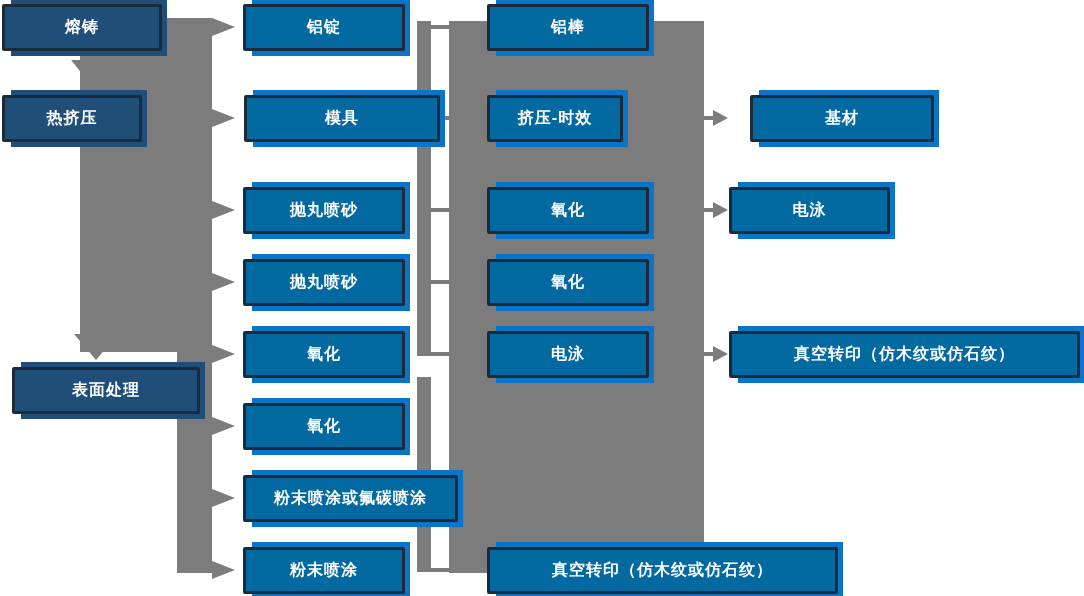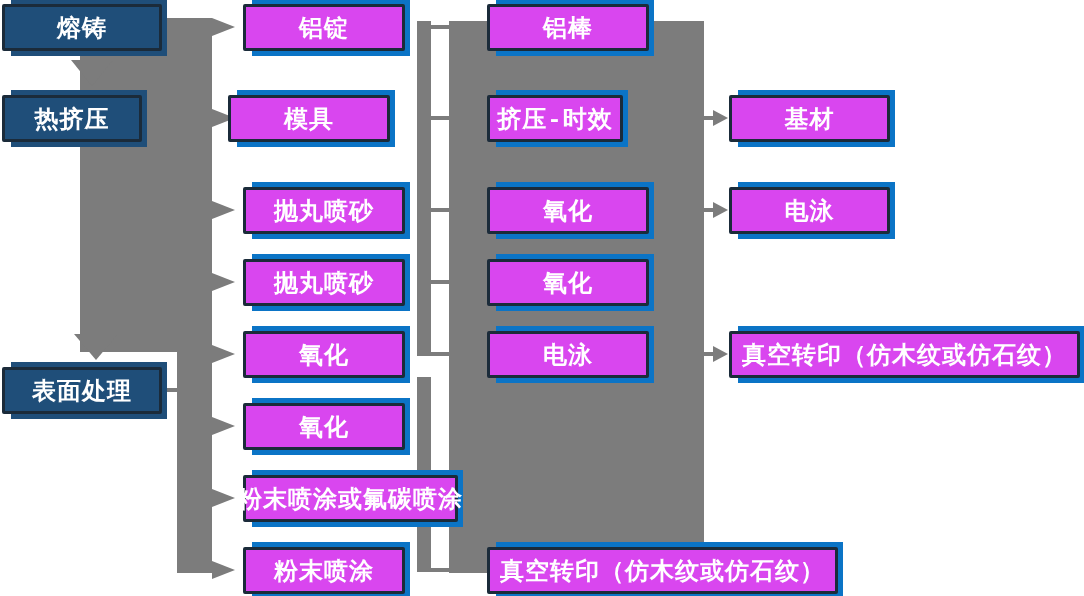--- a/index.html
+++ b/index.html
@@ -9,25 +9,24 @@
   }
   
   .g{position:absolute;background:#7C7C7C;}
   .tri-r{clip-path:polygon(0 0,100% 50%,0 100%);}
   .tri-d{clip-path:polygon(0 0,100% 0,50% 100%);}
   
   .node{
     position:absolute;height:47px;box-sizing:border-box;
     border:3px solid #1B2B3A;border-radius:2px;
     display:flex;align-items:center;justify-content:center;
-    color:#ffffff;font-size:24px;font-weight:bold;letter-spacing:1px;
+    color:#ffffff;font-size:16px;font-weight:bold;letter-spacing:1px;
     white-space:nowrap;
-    font-family:Liberation Mono, monospace;
   }
-  .blue{background:#d946ef;box-shadow:7px -7px 0 -2px #0B74C6,7px 7px 0 -2px #0B74C6;}
+  .blue{background:#0369a1;box-shadow:7px -7px 0 -2px #0B74C6,7px 7px 0 -2px #0B74C6;}
   .dark{background:#1F4E79;box-shadow:7px -7px 0 -2px #1F4E79,7px 7px 0 -2px #1F4E79;}
 </style>
 </head>
 <body>
 
 <div class="canvas">
 
   <div class="g" style="left:80px;top:18px;width:132px;height:334px"></div>
   <div class="g" style="left:177px;top:352px;width:35px;height:221px"></div>
 
@@ -59,35 +58,35 @@
 
   <div class="g" style="left:702px;top:116px;width:13px;height:4px"></div>
   <div class="g tri-r" style="left:713px;top:110px;width:15px;height:16px"></div>
   <div class="g" style="left:702px;top:208px;width:13px;height:4px"></div>
   <div class="g tri-r" style="left:713px;top:202px;width:15px;height:16px"></div>
   <div class="g" style="left:702px;top:352px;width:13px;height:4px"></div>
   <div class="g tri-r" style="left:713px;top:346px;width:15px;height:16px"></div>
 
   <div class="node dark" style="left:2px;top:4px;width:160px">熔铸</div>
   <div class="node dark" style="left:2px;top:95px;width:140px">热挤压</div>
-  <div class="node dark" style="left:2px;top:367px;width:160px">表面处理</div>
+  <div class="node dark" style="left:12px;top:367px;width:188px">表面处理</div>
 
   <div class="node blue" style="left:243px;top:4px;width:162px">铝锭</div>
-  <div class="node blue" style="left:228px;top:95px;width:162px">模具</div>
+  <div class="node blue" style="left:244px;top:95px;width:196px">模具</div>
   <div class="node blue" style="left:243px;top:187px;width:162px">抛丸喷砂</div>
   <div class="node blue" style="left:243px;top:259px;width:162px">抛丸喷砂</div>
   <div class="node blue" style="left:243px;top:331px;width:162px">氧化</div>
   <div class="node blue" style="left:243px;top:403px;width:162px">氧化</div>
   <div class="node blue" style="left:243px;top:475px;width:215px">粉末喷涂或氟碳喷涂</div>
   <div class="node blue" style="left:243px;top:547px;width:162px">粉末喷涂</div>
 
   <div class="node blue" style="left:487px;top:4px;width:162px">铝棒</div>
   <div class="node blue" style="left:487px;top:95px;width:136px">挤压-时效</div>
   <div class="node blue" style="left:487px;top:187px;width:162px">氧化</div>
   <div class="node blue" style="left:487px;top:259px;width:162px">氧化</div>
   <div class="node blue" style="left:487px;top:331px;width:162px">电泳</div>
   <div class="node blue" style="left:487px;top:547px;width:351px">真空转印（仿木纹或仿石纹）</div>
 
-  <div class="node blue" style="left:729px;top:95px;width:161px">基材</div>
+  <div class="node blue" style="left:750px;top:95px;width:184px">基材</div>
   <div class="node blue" style="left:729px;top:187px;width:161px">电泳</div>
   <div class="node blue" style="left:729px;top:331px;width:351px">真空转印（仿木纹或仿石纹）</div>
 
 </div>
 
 </body></html>

